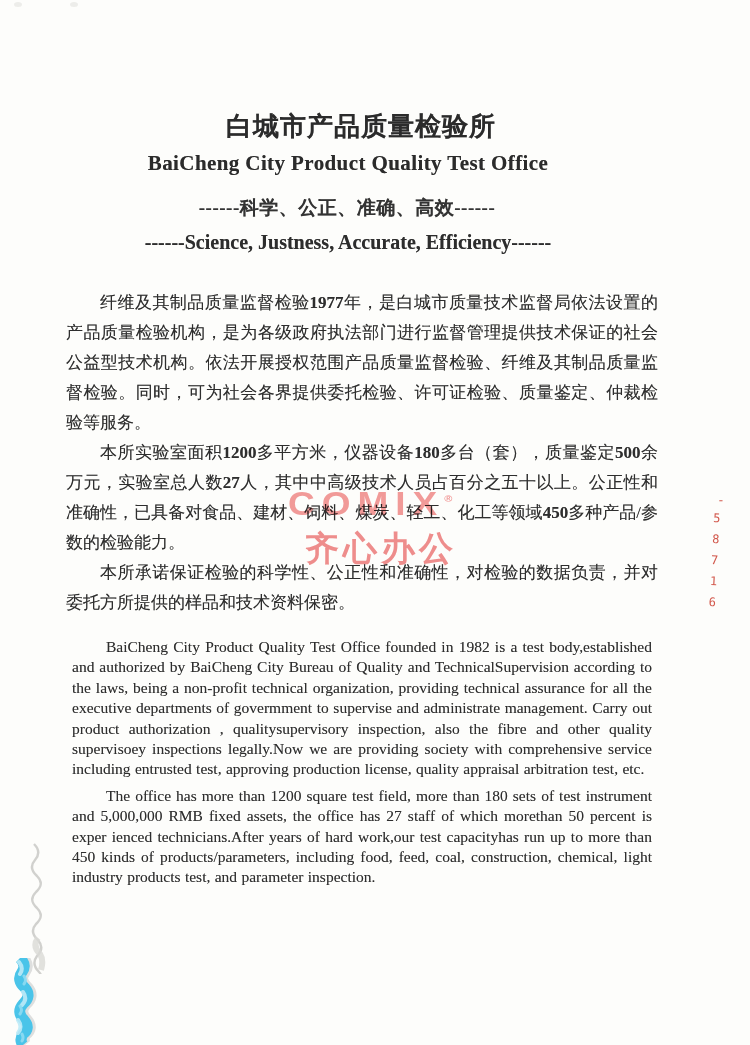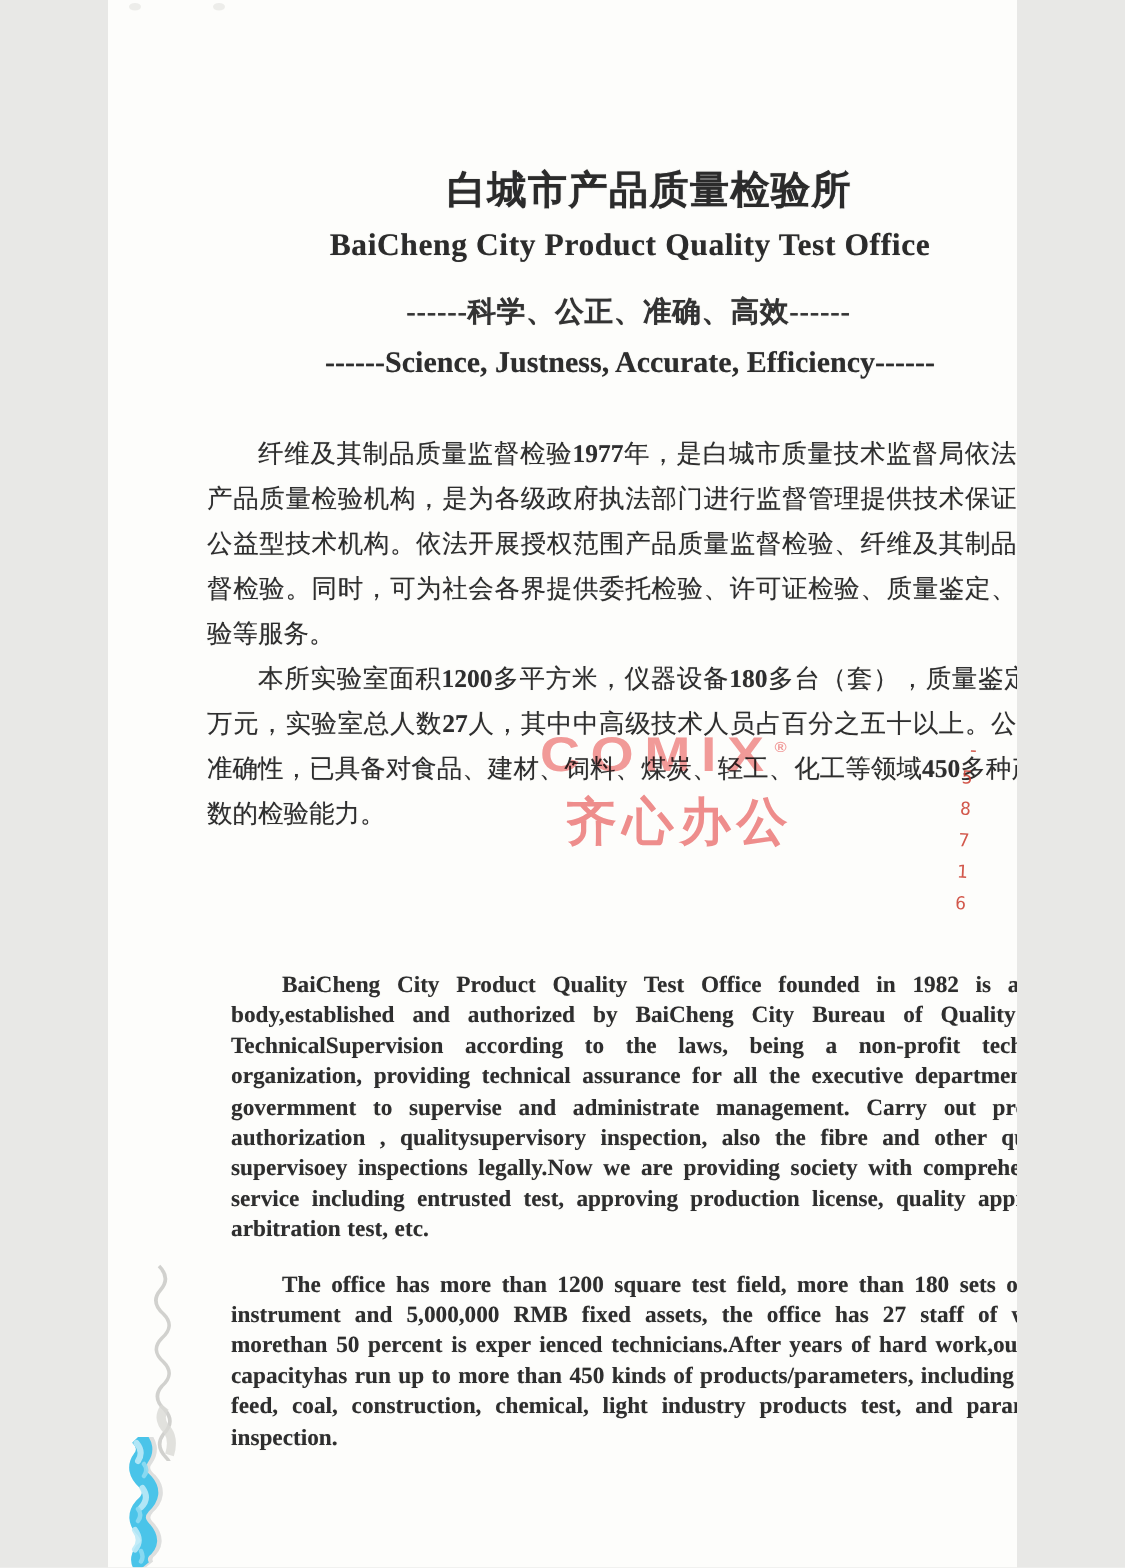--- a/index.html
+++ b/index.html
@@ -1,18 +1,18 @@
 <!DOCTYPE html>
 <html><head>
 <meta charset="utf-8">
 <style>
   html,body{margin:0;padding:0;background:#e8e8e6;}
   .page{
     position:relative;
-    width:606px;height:1045px;
+    width:750px;height:1045px;
     margin:0 auto;
     background:#fdfdfb;
     overflow:hidden;
     font-family:"Liberation Serif","DejaVu Serif",serif;
     color:#2f2f2f;
   }
   
   .title-cn{
     position:absolute;top:109px;left:0;width:750px;
     text-align:center;transform:translateX(-14px);
@@ -44,21 +44,21 @@
     color:#2e2e2e;text-shadow:0 0 .5px rgba(40,40,40,.4);
   }
   .body-cn p{margin:0;text-indent:2em;}
   .body-cn .num{font-weight:bold;font-family:"Liberation Serif",serif;}
   .body-en{
     position:absolute;top:631px;left:66px;width:592px;
     font-size:15.5px;line-height:20.4px;text-align:justify;
     color:#2e2e2e;text-shadow:0 0 .5px rgba(40,40,40,.4);
     word-spacing:.5px;
   }
-  .body-en p{margin:16px;text-indent:34px;font-weight:bold;}
+  .body-en p{margin:6px;text-indent:34px;}
   
   .watermark{
     position:absolute;top:484px;left:288px;width:200px;
     mix-blend-mode:multiply;pointer-events:none;
     font-family:Liberation Sans, sans-serif;
   }
   .wm-logo{
     font-size:37px;font-weight:bold;letter-spacing:7px;
     color:rgba(241,138,138,.85);
     transform:scaleY(.88);transform-origin:top left;
@@ -98,20 +98,21 @@
   <div class="speck s2"></div>
 
   <div class="title-cn">白城市产品质量检验所</div>
   <div class="title-en">BaiCheng City Product Quality Test Office</div>
   <div class="slogan-cn">------科学、公正、准确、高效------</div>
   <div class="slogan-en">------Science, Justness, Accurate, Efficiency------</div>
 
   <section class="body-cn">
     <p><span>纤维及其制品质量监督检验</span><span class="num">1977</span><span>年，是白城市质量技术监督局依法设置的产品质量检验机构，是为各级政府执法部门进行监督管理提供技术保证的社会公益型技术机构。依法开展授权范围产品质量监督检验、纤维及其制品质量监督检验。同时，可为社会各界提供委托检验、许可证检验、质量鉴定、仲裁检验等服务。</span></p>
     <p><span>本所实验室面积</span><span class="num">1200</span><span>多平方米，仪器设备</span><span class="num">180</span><span>多台（套），质量鉴定</span><span class="num">500</span><span>余万元，实验室总人数</span><span class="num">27</span><span>人，其中中高级技术人员占百分之五十以上。公正性和准确性，已具备对食品、建材、饲料、煤炭、轻工、化工等领域</span><span class="num">450</span><span>多种产品/参数的检验能力。</span></p>
+    <p><span>本所承诺保证检验的科学性、公正性和准确性，对检验的数据负责，并对委托方所提供的样品和技术资料保密。</span></p>
   </section>
 
   <section class="body-en">
     <p>BaiCheng City Product Quality Test Office founded in 1982 is a test body,established and authorized by BaiCheng City Bureau of Quality and TechnicalSupervision according to the laws, being a non-profit technical organization, providing technical assurance for all the executive departments of govermment to supervise and administrate management. Carry out product authorization , qualitysupervisory inspection, also the fibre and other quality supervisoey inspections legally.Now we are providing society with comprehensive service including entrusted test, approving production license, quality appraisal arbitration test, etc.</p>
     <p>The office has more than 1200 square test field, more than 180 sets of test instrument and 5,000,000 RMB fixed assets, the office has 27 staff of which morethan 50 percent is exper ienced technicians.After years of hard work,our test capacityhas run up to more than 450 kinds of products/parameters, including food, feed, coal, construction, chemical, light industry products test, and parameter inspection.</p>
   </section>
 
   <div class="watermark">
     <div class="wm-logo"><span>COMIX</span><span class="wm-reg">®</span></div>
     <div class="wm-text">齐心办公</div>

